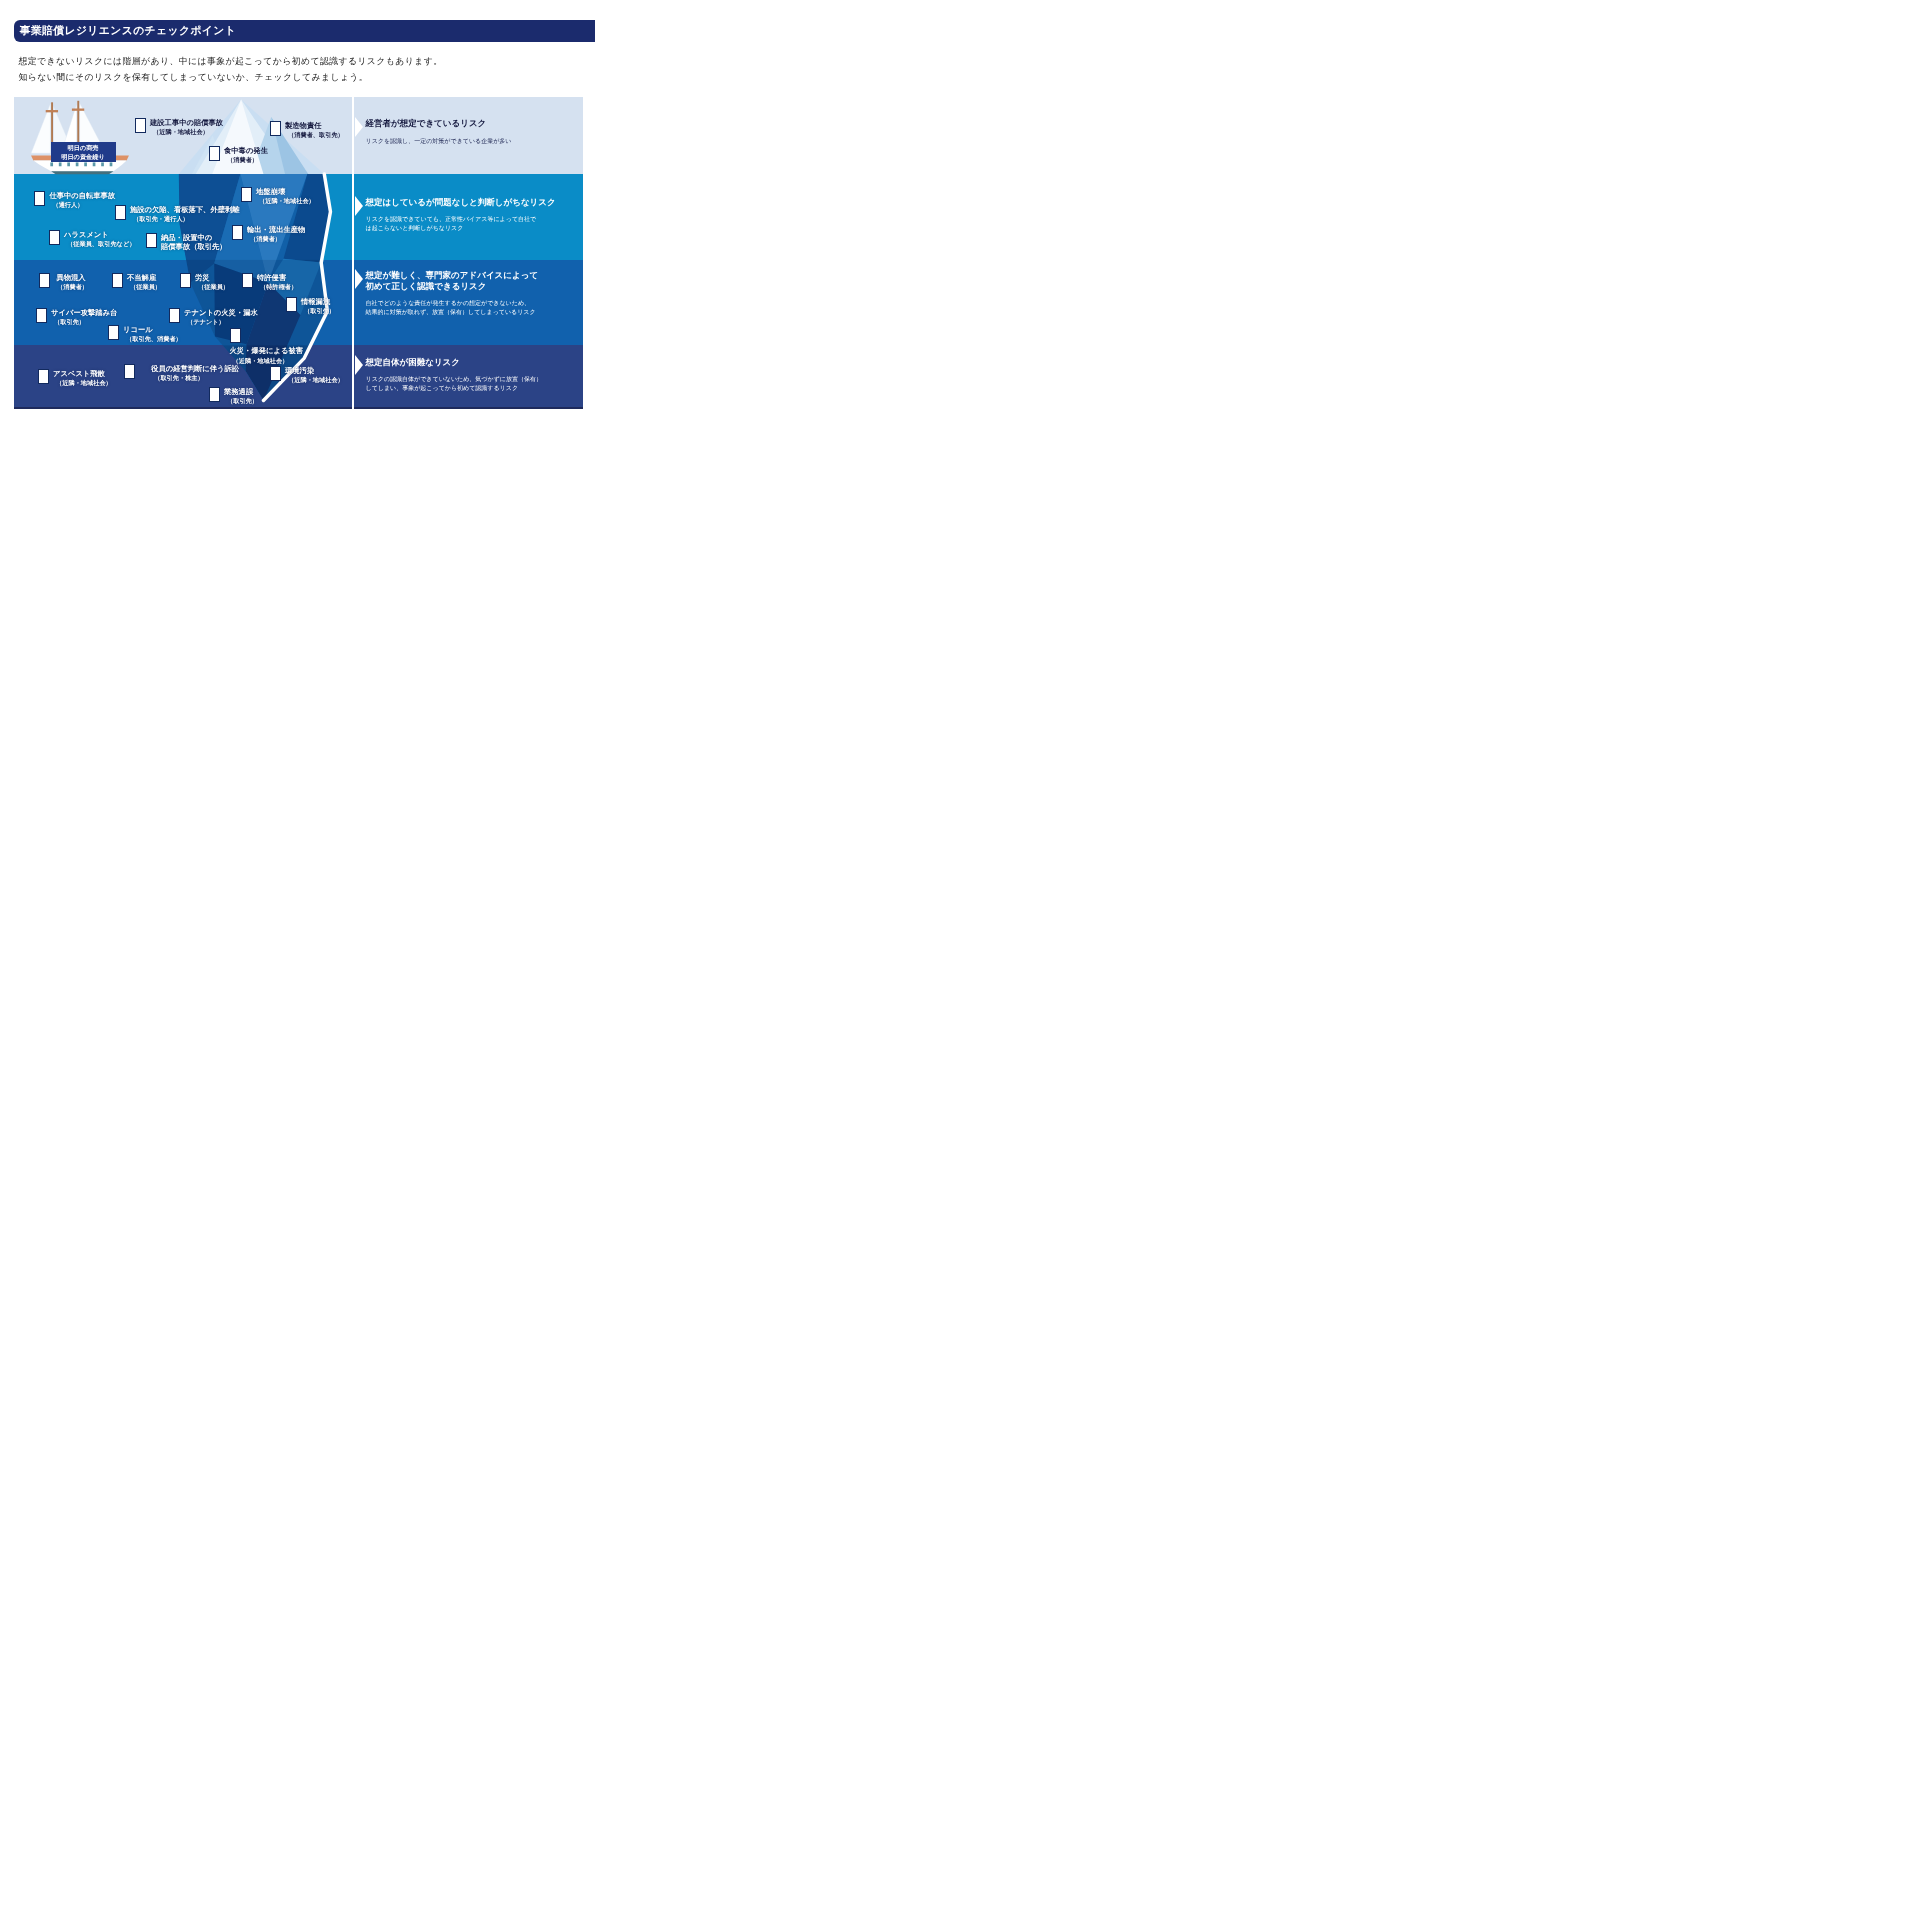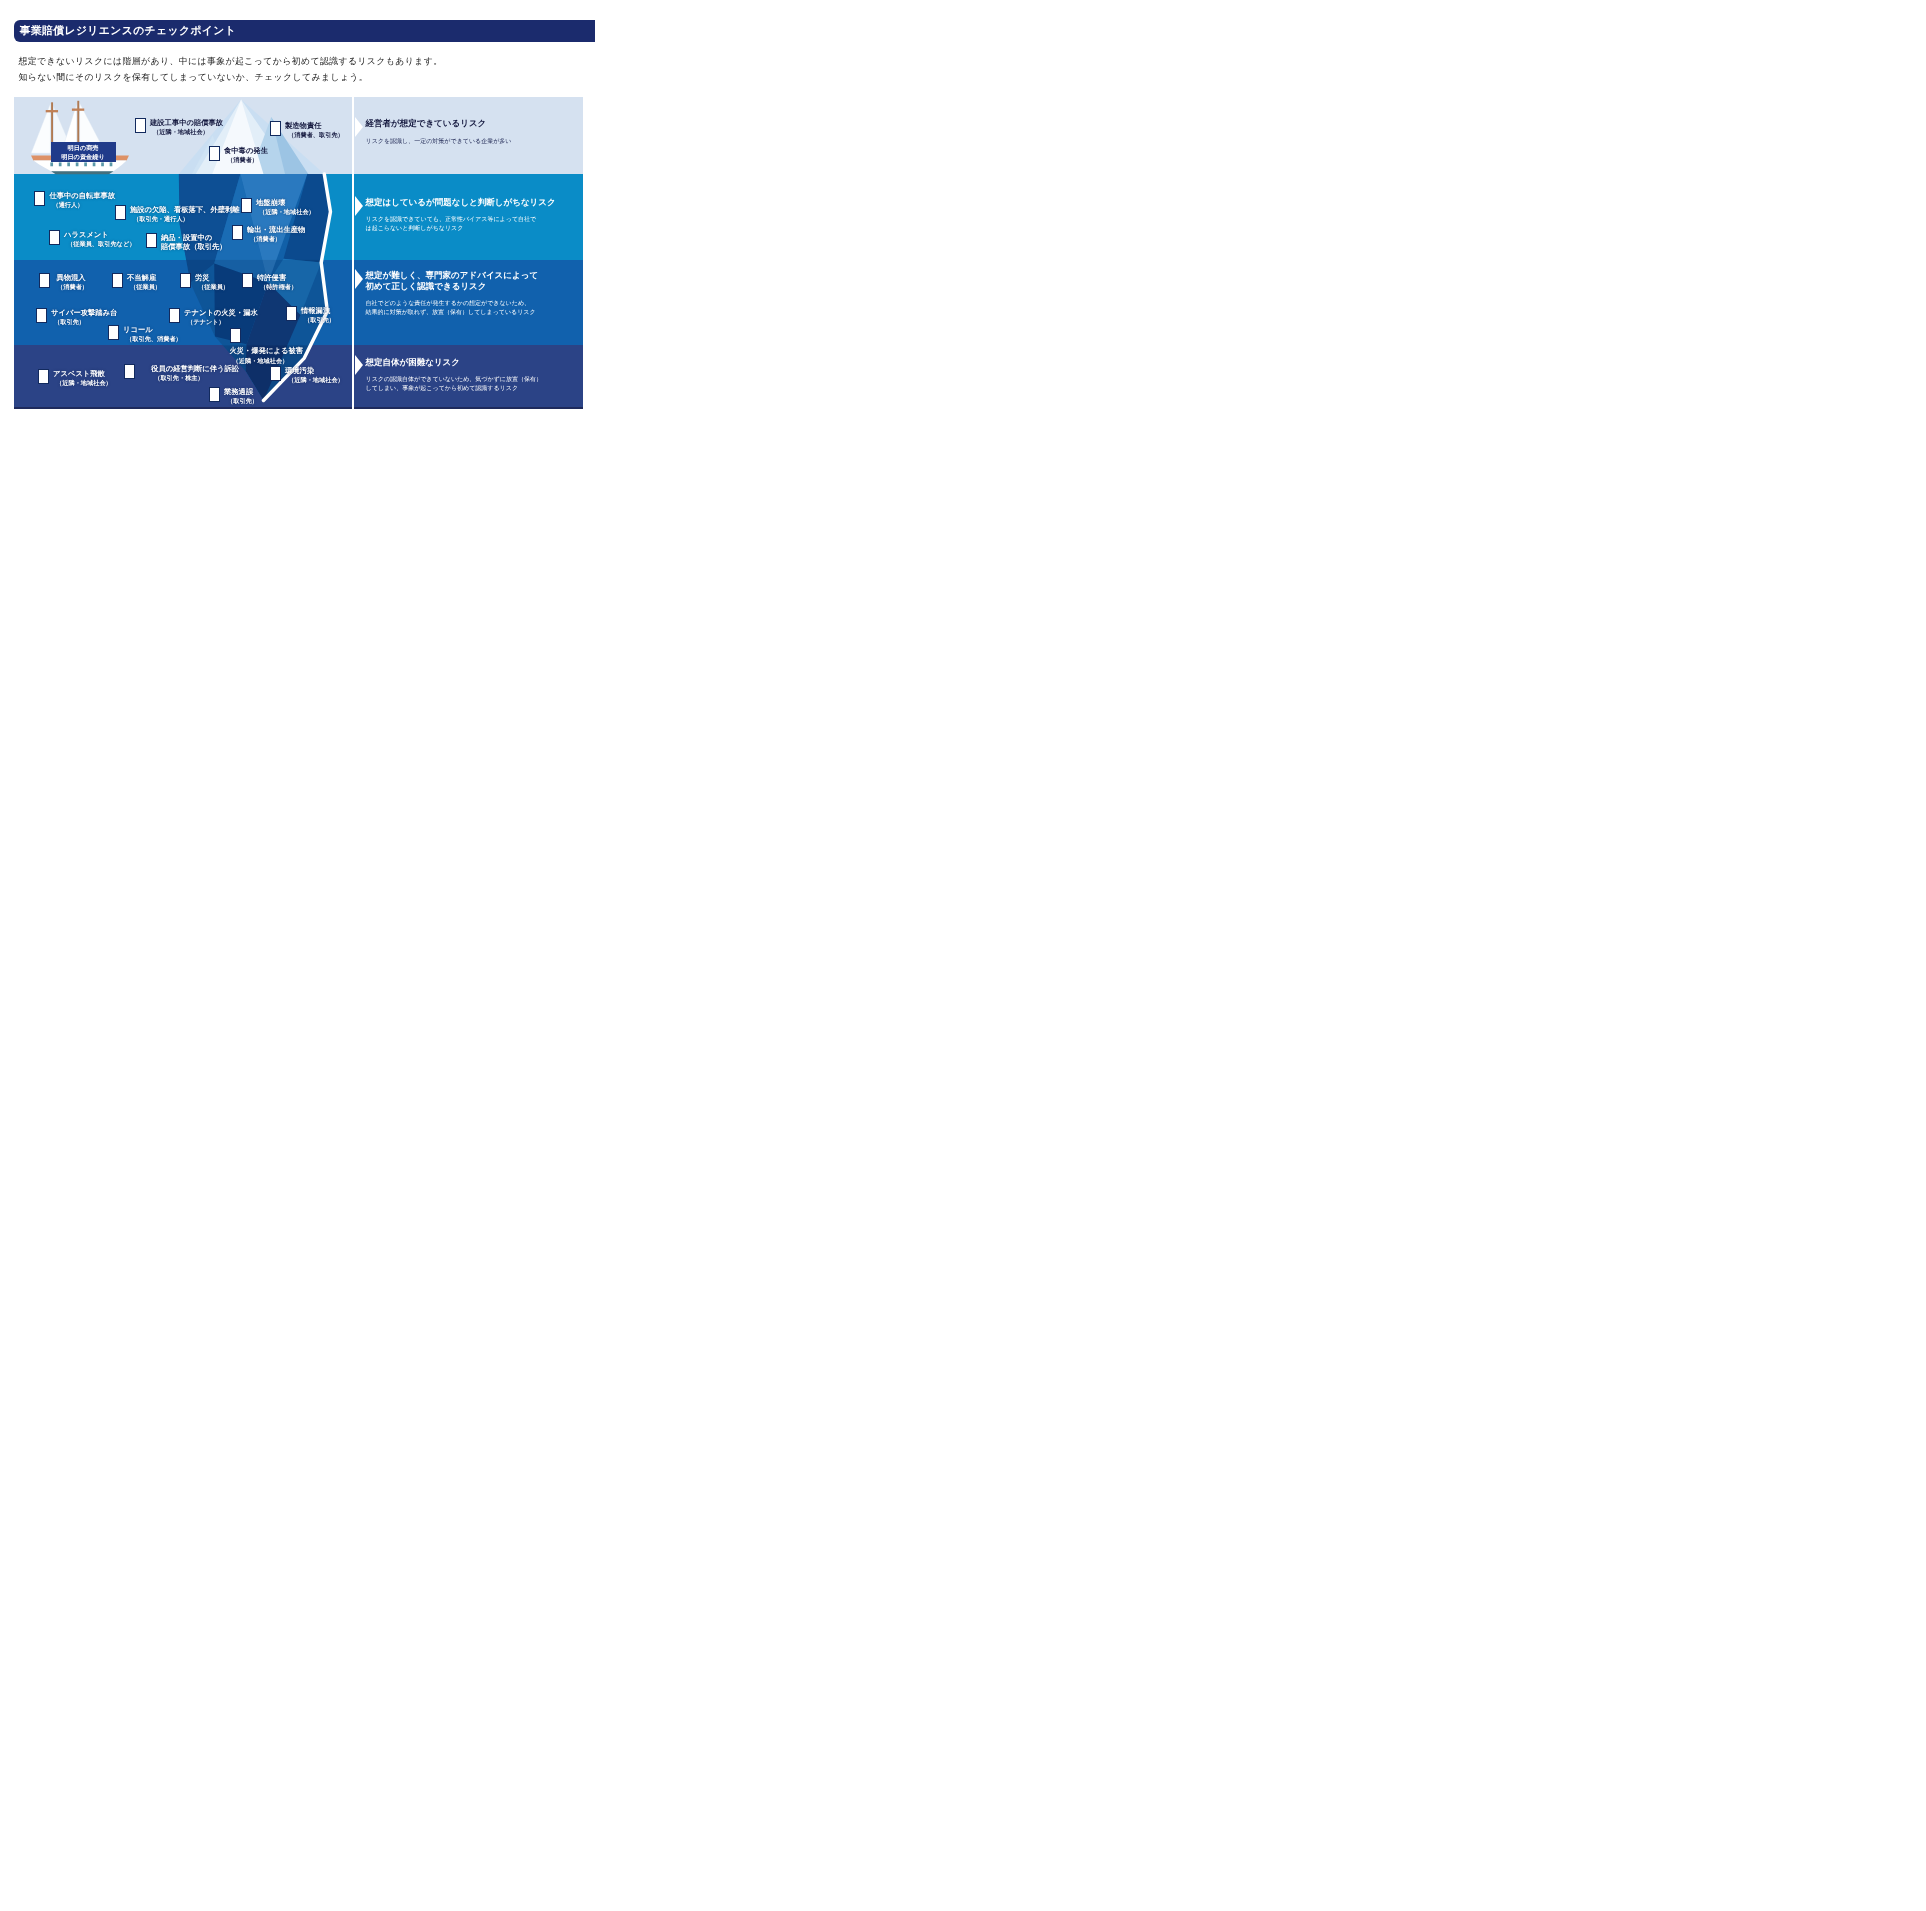--- a/index.html
+++ b/index.html
@@ -35,25 +35,25 @@
   .cb{width:11.6px;height:14.6px;background:#ffffff;border:1.5px solid #122a5e;flex:none;box-sizing:border-box;}
   .lbl{font-weight:bold;}
   .t{display:block;font-size:7.3px;line-height:1.25;white-space:nowrap;}
   .s{display:block;font-size:6.2px;margin-top:1.2px;padding-left:3.1px;white-space:nowrap;}
   .light .lbl{color:#161a40;}
   .dark .lbl{color:#ffffff;text-shadow:0 0 2.3px rgba(8,25,70,0.55);}
 
   
   #b1i0{left:121px;top:21px;} #b1i1{left:256px;top:24px;} #b1i2{left:195px;top:49px;}
   
-  #b2i0{left:20.4px;top:94px;} #b2i1{left:101px;top:108px;} #b2i2{left:227px;top:90px;margin-top:11px;}
+  #b2i0{left:20.4px;top:94px;} #b2i1{left:101px;top:108px;} #b2i2{left:227px;top:90px;}
   #b2i3{left:35px;top:133px;} #b2i4{left:132px;top:136px;} #b2i5{left:218px;top:128px;}
   
   #b3i0{left:25px;top:176px;text-align:center;} #b3i1{left:98px;top:176px;} #b3i2{left:166px;top:176px;}
-  #b3i3{left:228px;top:176px;} #b3i4{left:272px;top:209px;} #b3i5{left:22px;top:211px;}
+  #b3i3{left:228px;top:176px;} #b3i4{left:272px;top:200px;} #b3i5{left:22px;top:211px;}
   #b3i6{left:155px;top:211px;} #b3i7{left:94px;top:228px;} #b3i8{left:216px;top:231px;flex-direction:column;}
   
   #b4i0{left:24px;top:272px;} #b4i1{left:110px;top:267px;gap:16px;} #b4i2{left:256px;top:269px;} #b4i3{left:195px;top:290px;}
 
   
   .panel{position:absolute;left:352px;width:214px;z-index:6;}
   .panel .h{display:block;font-size:8.5px;font-weight:bold;line-height:1.35;white-space:nowrap;}
   .panel .d{display:block;font-size:6px;line-height:1.5;white-space:nowrap;}
   .panel.light .h{color:#161a40;} .panel.light .d{color:#222a56;}
   .panel.dark .h,.panel.dark .d{color:#ffffff;}

